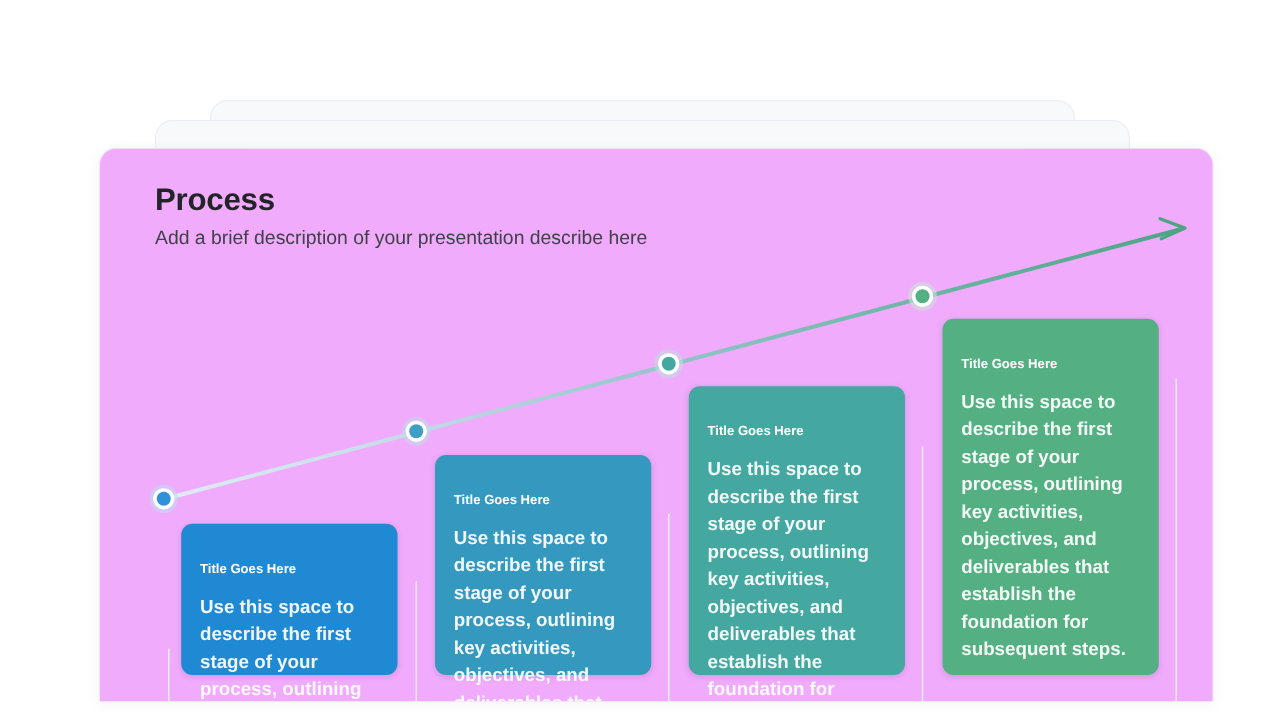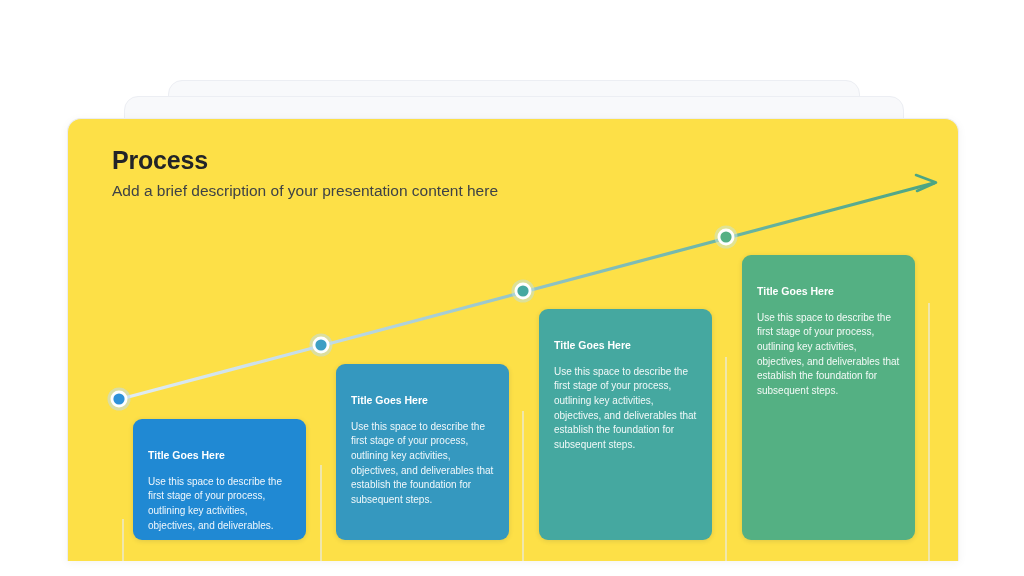--- a/index.html
+++ b/index.html
@@ -31,25 +31,25 @@
   #stack-mid {
     left: 124px;
     top: 96px;
     width: 778px;
     height: 60px;
   }
 
   
   #slide {
     position: absolute;
-    left: 67px;
+    left: 79px;
     top: 118px;
     width: 890px;
     height: 442px;
-    background: #fde047;
+    background: #f0abfc;
     border: 1px solid #ebedf1;
     border-top-left-radius: 14px;
     border-top-right-radius: 14px;
     border-bottom: none;
     box-shadow: 0 2px 10px rgba(17, 24, 39, 0.05);
     overflow: hidden;
   }
 
   
   #heading-block {
@@ -93,37 +93,38 @@
     box-shadow: 0 1px 5px rgba(20, 40, 60, 0.13);
   }
   .card-title {
     font-size: 10.5px;
     font-weight: bold;
     margin: 16px 0 13px 0;
     line-height: 1.2;
     color: #ffffff;
   }
   .card-body {
-    font-size: 10px;
+    font-size: 15px;
     line-height: 1.47;
     margin: 0;
     color: rgba(255, 255, 255, 0.93);
+    font-weight: bold;
   }
 </style>
 </head>
 <body>
 
 <div class="stack-layer" id="stack-top"></div>
 <div class="stack-layer" id="stack-mid"></div>
 
 <div id="slide">
 
   <div id="heading-block">
     <h1 id="page-title">Process</h1>
-    <p id="page-subtitle">Add a brief description of your presentation content here</p>
+    <p id="page-subtitle">Add a brief description of your presentation describe here</p>
   </div>
 
   <svg id="diagram-svg" viewBox="0 0 890 442">
     <defs>
       <linearGradient id="lineGrad" x1="0" y1="1" x2="1" y2="0" gradientUnits="objectBoundingBox">
         <stop offset="0" stop-color="#dfe9f0"></stop>
         <stop offset="0.28" stop-color="#bdd8e6"></stop>
         <stop offset="0.56" stop-color="#8ec2c4"></stop>
         <stop offset="0.8" stop-color="#६9b5a2"></stop>
         <stop offset="1" stop-color="#4da583"></stop>

